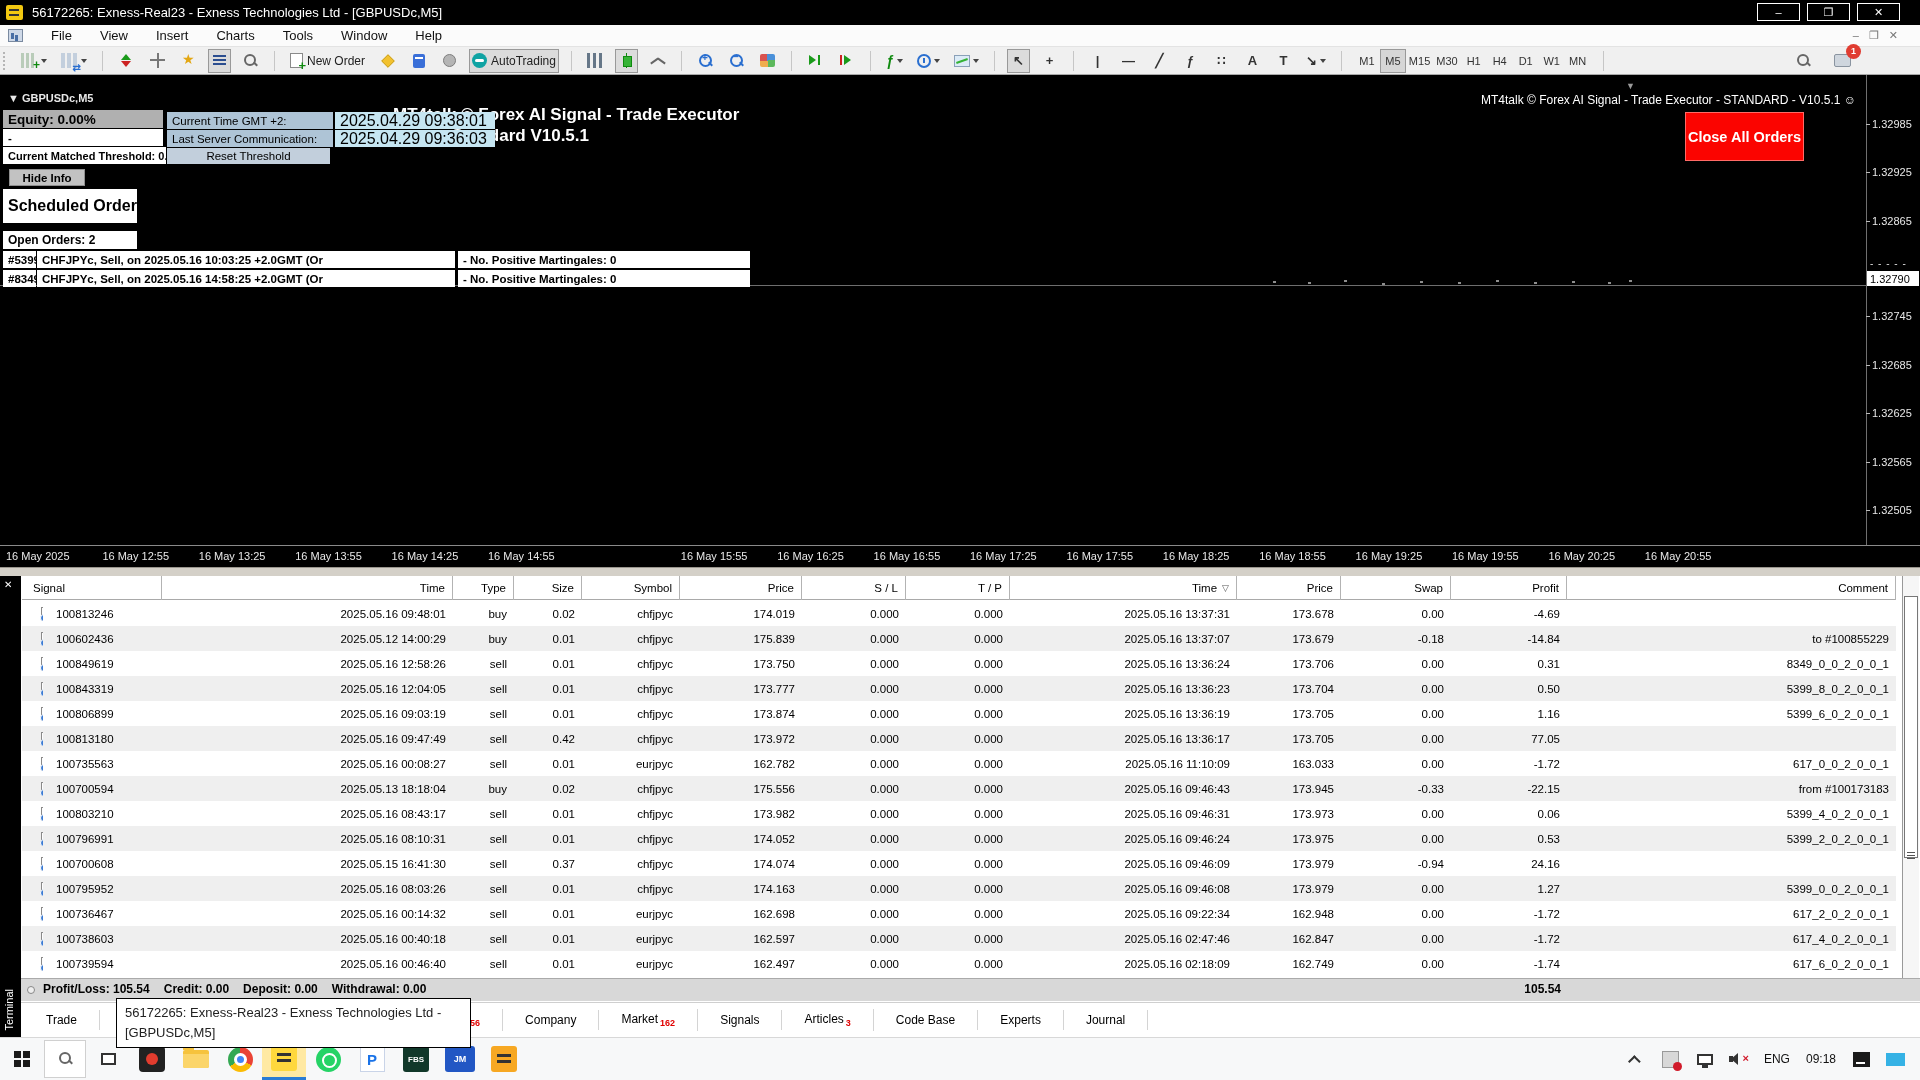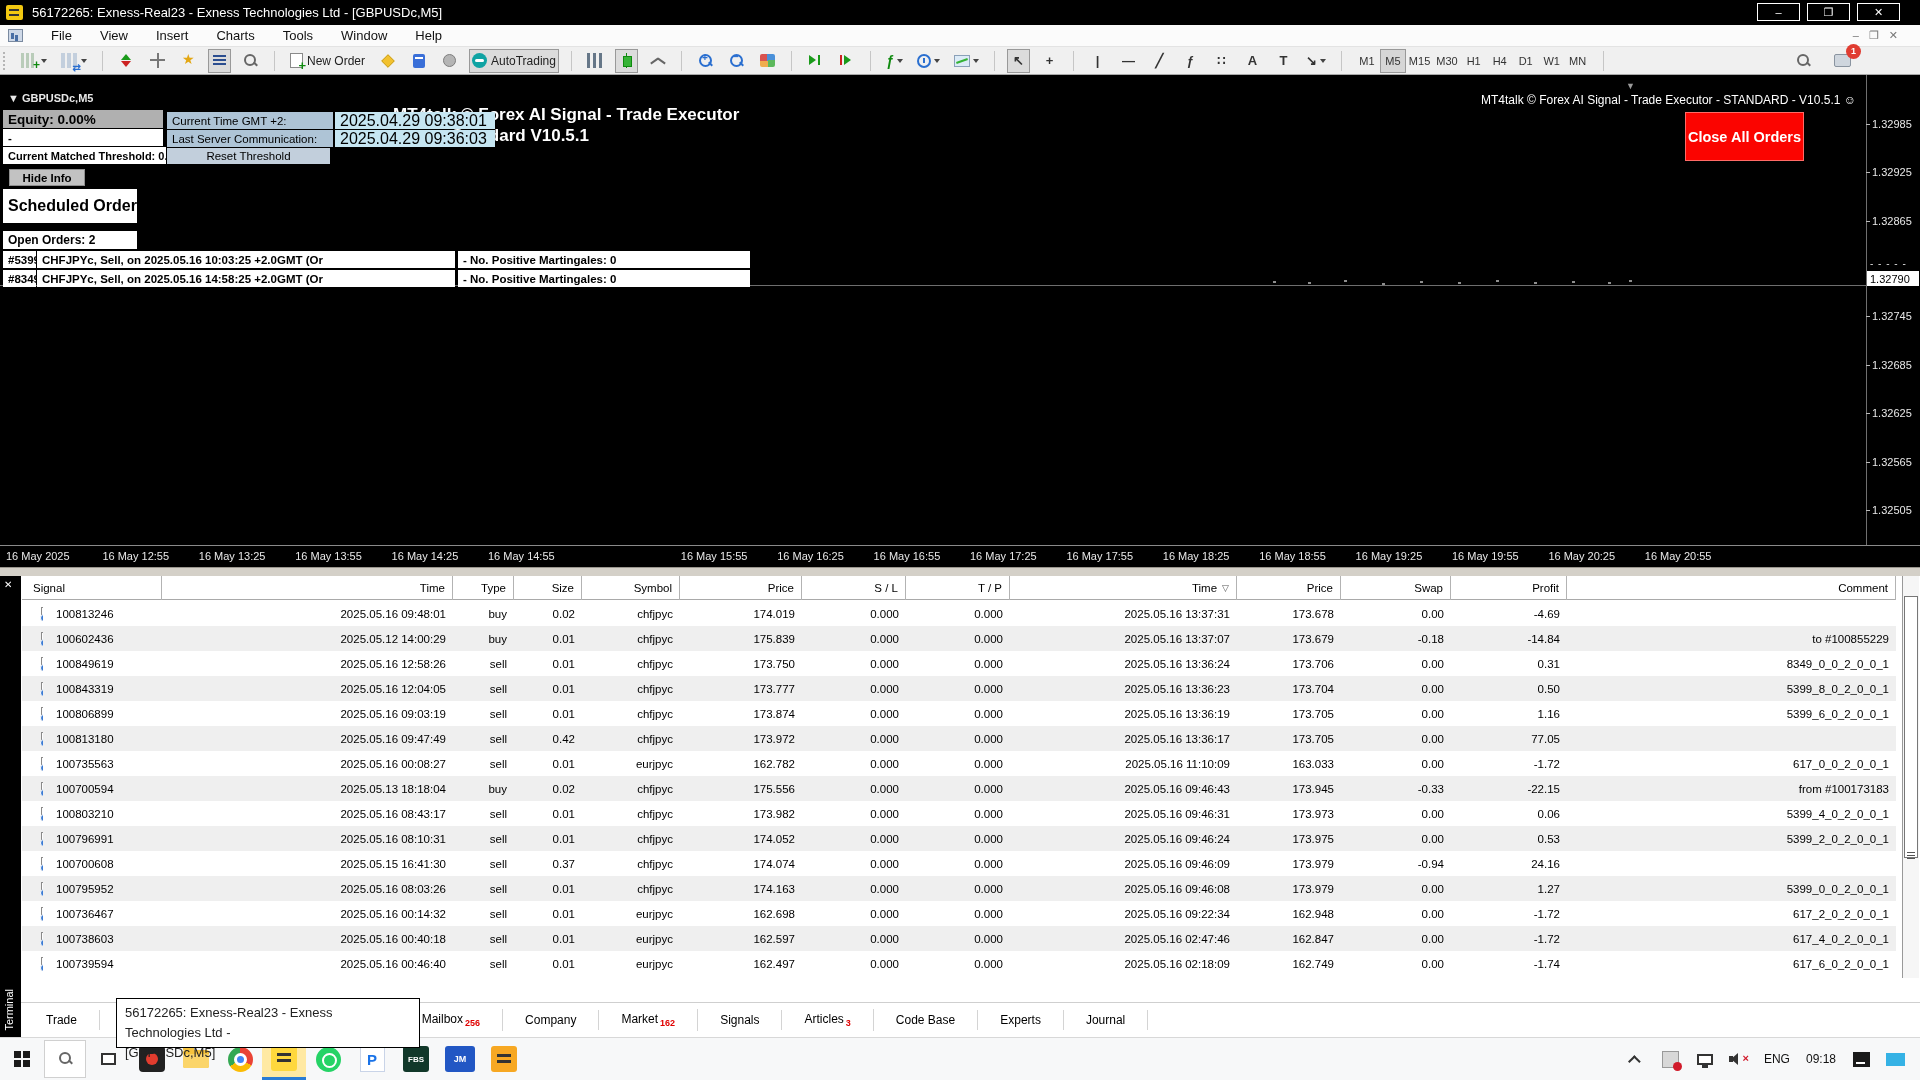--- a/index.html
+++ b/index.html
@@ -123,21 +123,21 @@
   .tfooter .dotico { position:absolute; left:27px; top:7px; width:8px; height:8px; border:1px solid #888; border-radius:50%; background:#eee; }
   .tfooter .summary { position:absolute; left:43px; top:3px; font-size:12px; font-weight:bold; }
   .tfooter .summary span { margin-right:14px; }
   .tfooter .total { position:absolute; left:1451px; top:3px; width:110px; text-align:right; font-size:12px; font-weight:bold; }
   .ttabs { position:absolute; left:0; top:426px; width:1920px; height:35px; background:#fff; border-top:1px solid #cfcfcf; display:flex; align-items:center; padding-left:24px; }
   .ttab { font-size:12px; color:#000; padding:3px 22px; border-right:1px solid #d4d4d4; white-space:nowrap; }
   .ttab .tbadge { color:#e00000; font-size:9px; vertical-align:sub; margin-left:2px; font-weight:bold; }
   .tscroll { position:absolute; left:1902px; top:0; width:17px; height:402px; background:#f6f6f6; border-left:1px solid #999; }
   .tscroll .thumb { position:absolute; left:1px; top:20px; width:14px; height:262px; background:#fff; border:1px solid #777; }
   .tscroll .gripmark { position:absolute; left:4px; top:276px; width:8px; height:1px; background:#555; box-shadow:0 3px 0 #555, 0 6px 0 #555; }
-  .tooltip { position:absolute; left:116px; top:422px; width:304px; height:50px; background:#fff; border:1px solid #000; z-index:60; padding:4px 8px; font-size:13px; color:#222; line-height:20px; }
+  .tooltip { position:absolute; left:116px; top:422px; width:355px; height:50px; background:#fff; border:1px solid #000; z-index:60; padding:4px 8px; font-size:13px; color:#222; line-height:20px; }
   
   .taskbar { position:absolute; left:0; top:1037px; width:1920px; height:43px; background:#f7f8f9; border-top:1px solid #d8d8d8; display:flex; align-items:center; }
   .tb-btn { width:44px; height:42px; display:flex; align-items:center; justify-content:center; position:relative; }
   .start-icon { width:16px; height:16px; display:grid; grid-template-columns:7px 7px; grid-template-rows:7px 7px; gap:2px; }
   .start-icon i { background:#1b1b1b; }
   .search-btn { width:42px; background:#fff; border:1px solid #d0d0d0; height:38px; }
   .mag { position:relative; width:17px; height:16px; }
   .taskview-icon { width:15px; height:12px; border:2px solid #333; background:#fff; }
   .app-red { width:26px; height:26px; background:#222; border-radius:4px; position:relative; }
   .app-red::after { content:""; position:absolute; left:7px; top:7px; width:12px; height:12px; background:#e23c2e; border-radius:50%; }
@@ -716,20 +716,25 @@
           <div class="tcell">162.749</div>
           <div class="tcell">0.00</div>
           <div class="tcell">-1.74</div>
           <div class="tcell">617_6_0_2_0_0_1</div>
         </div>
       </div>
     <div class="tscroll">
       <div class="thumb"></div>
       <div class="gripmark"></div>
     </div>
+    <div class="tfooter">
+      <div class="dotico"></div>
+      <div class="summary" id="t-summary"><span>Profit/Loss: 105.54</span><span>Credit: 0.00</span><span>Deposit: 0.00</span><span>Withdrawal: 0.00</span></div>
+      <div class="total">105.54</div>
+    </div>
     <div class="ttabs" id="tabs">
         <div class="ttab">Trade</div>
         <div class="ttab">Exposure</div>
         <div class="ttab">Account History</div>
         <div class="ttab">News</div>
         <div class="ttab">Mailbox<span class="tbadge">256</span></div>
         <div class="ttab">Company</div>
         <div class="ttab">Market<span class="tbadge">162</span></div>
         <div class="ttab">Signals</div>
         <div class="ttab">Articles<span class="tbadge">3</span></div>

